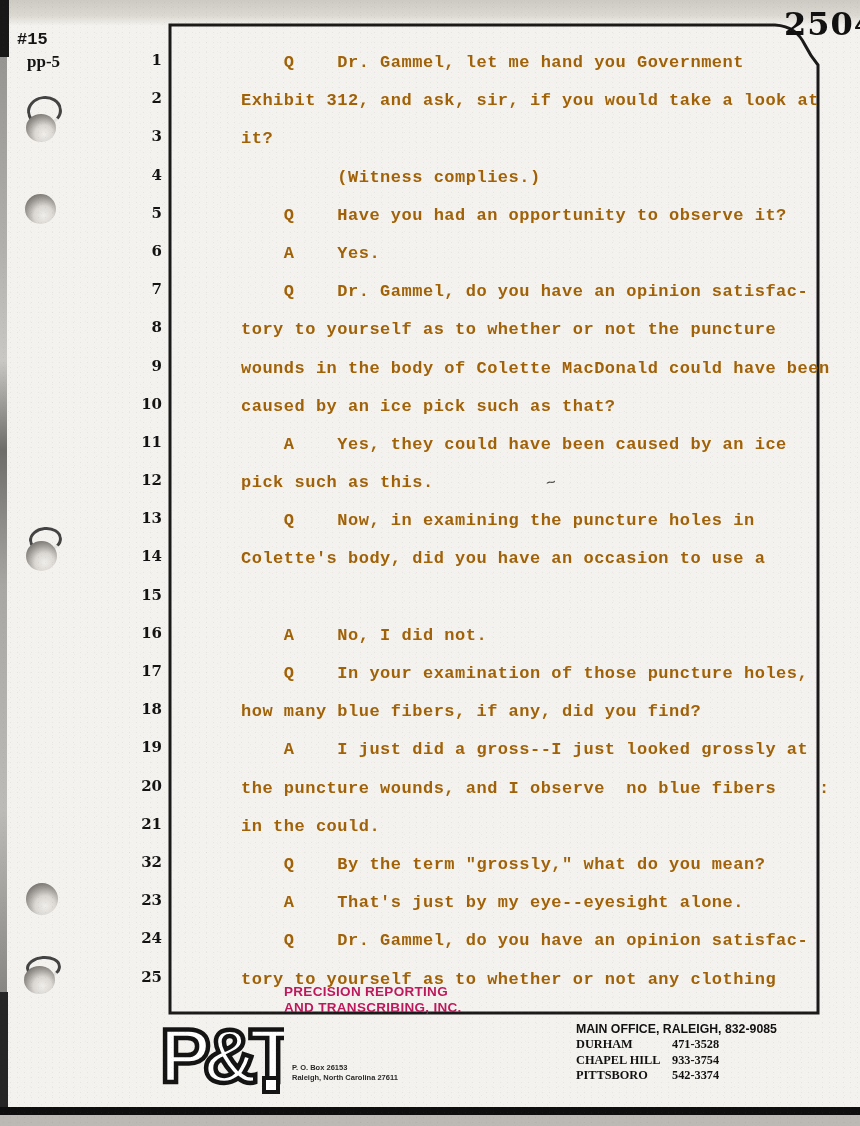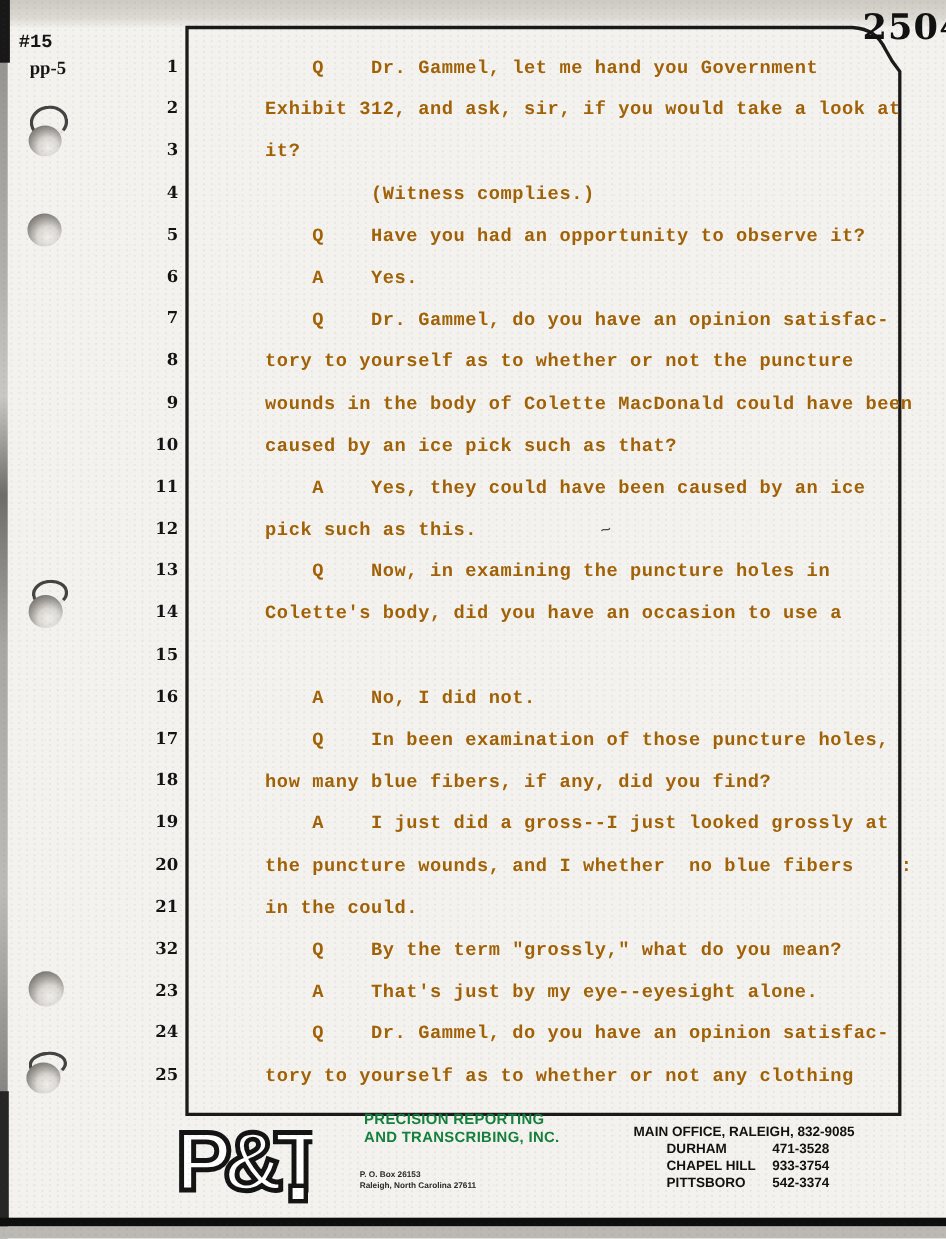--- a/index.html
+++ b/index.html
@@ -38,25 +38,25 @@
   .lines{left:0;top:44px;width:860px;}
   .tr-row{display:flex;height:38.2px;white-space:pre;}
   .tr-num{width:162px;text-align:right;font-family:"DejaVu Serif",serif;
     font-weight:bold;font-size:15px;line-height:32px;color:#131313;}
   .tr-text{margin-left:79px;font-family:"Liberation Mono",monospace;font-weight:600;
     font-size:17px;letter-spacing:.5px;line-height:38px;white-space:pre;color:#a16207;}
   .artifact{left:546px;top:474px;font-family:"Liberation Mono",monospace;font-size:17px;
     color:#4a4a4a;transform:rotate(-14deg);}
   
   .logo{left:162px;top:1016px;}
-  .company{left:284px;top:1010px;font-weight:bold;font-size:13.5px;line-height:15.5px;
-    letter-spacing:.3px;color:#15803d;margin-left:47px;}
-  .address{left:292px;top:1063px;font-weight:bold;font-size:7.5px;line-height:9.5px;color:#2a2a2a;margin-left:35px;}
+  .company{left:284px;top:984px;font-weight:bold;font-size:13.5px;line-height:15.5px;
+    letter-spacing:.3px;color:#be185d;}
+  .address{left:292px;top:1063px;font-weight:bold;font-size:7.5px;line-height:9.5px;color:#2a2a2a;}
   .phones{left:576px;top:1022px;font-weight:bold;font-size:12.3px;line-height:15.4px;color:#111;}
-  .office-row{margin-left:30px;display:flex;}
+  .office-row{display:flex;font-family:Liberation Serif, serif;}
   .office-row .oname{width:96px;}
 </style>
 </head>
 <body>
 
 <div>
 
   <div class="abs top-band"></div>
   <div class="abs edge-gray"></div>
   <div class="abs edge-dark-top"></div>
@@ -89,24 +89,24 @@
     <div class="tr-row"><span class="tr-num">7</span><span class="tr-text">    Q    Dr. Gammel, do you have an opinion satisfac-</span></div>
     <div class="tr-row"><span class="tr-num">8</span><span class="tr-text">tory to yourself as to whether or not the puncture</span></div>
     <div class="tr-row"><span class="tr-num">9</span><span class="tr-text">wounds in the body of Colette MacDonald could have been</span></div>
     <div class="tr-row"><span class="tr-num">10</span><span class="tr-text">caused by an ice pick such as that?</span></div>
     <div class="tr-row"><span class="tr-num">11</span><span class="tr-text">    A    Yes, they could have been caused by an ice</span></div>
     <div class="tr-row"><span class="tr-num">12</span><span class="tr-text">pick such as this.</span></div>
     <div class="tr-row"><span class="tr-num">13</span><span class="tr-text">    Q    Now, in examining the puncture holes in</span></div>
     <div class="tr-row"><span class="tr-num">14</span><span class="tr-text">Colette's body, did you have an occasion to use a</span></div>
     <div class="tr-row"><span class="tr-num">15</span></div>
     <div class="tr-row"><span class="tr-num">16</span><span class="tr-text">    A    No, I did not.</span></div>
-    <div class="tr-row"><span class="tr-num">17</span><span class="tr-text">    Q    In been examination of those puncture holes,</span></div>
+    <div class="tr-row"><span class="tr-num">17</span><span class="tr-text">    Q    In your examination of those puncture holes,</span></div>
     <div class="tr-row"><span class="tr-num">18</span><span class="tr-text">how many blue fibers, if any, did you find?</span></div>
     <div class="tr-row"><span class="tr-num">19</span><span class="tr-text">    A    I just did a gross--I just looked grossly at</span></div>
-    <div class="tr-row"><span class="tr-num">20</span><span class="tr-text">the puncture wounds, and I whether  no blue fibers    :</span></div>
+    <div class="tr-row"><span class="tr-num">20</span><span class="tr-text">the puncture wounds, and I observe  no blue fibers    :</span></div>
     <div class="tr-row"><span class="tr-num">21</span><span class="tr-text">in the could.</span></div>
     <div class="tr-row"><span class="tr-num">32</span><span class="tr-text">    Q    By the term "grossly," what do you mean?</span></div>
     <div class="tr-row"><span class="tr-num">23</span><span class="tr-text">    A    That's just by my eye--eyesight alone.</span></div>
     <div class="tr-row"><span class="tr-num">24</span><span class="tr-text">    Q    Dr. Gammel, do you have an opinion satisfac-</span></div>
     <div class="tr-row"><span class="tr-num">25</span><span class="tr-text">tory to yourself as to whether or not any clothing</span></div>
   </div>
 
   <div class="abs artifact">~</div>
 
   <div>

